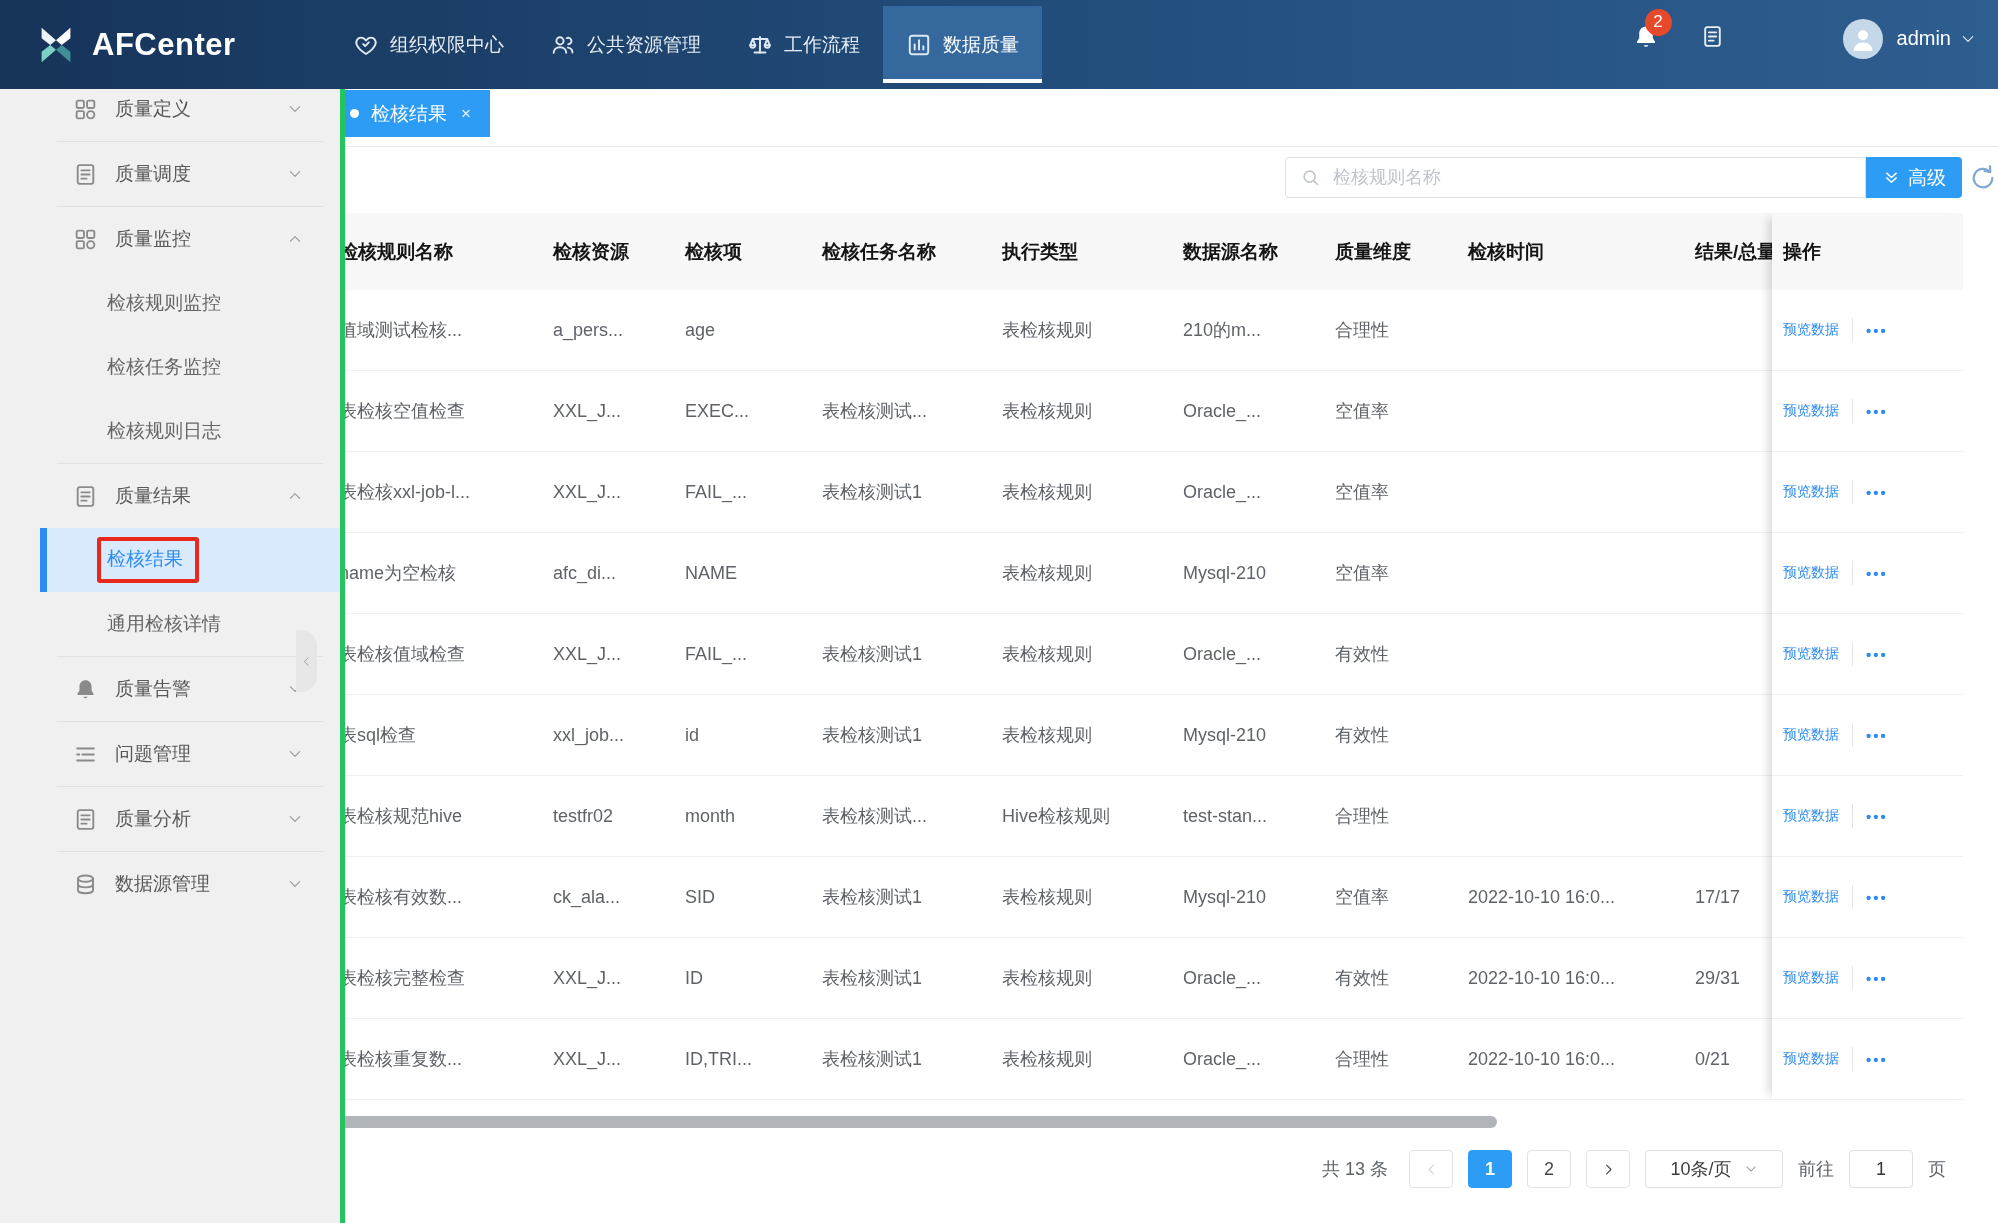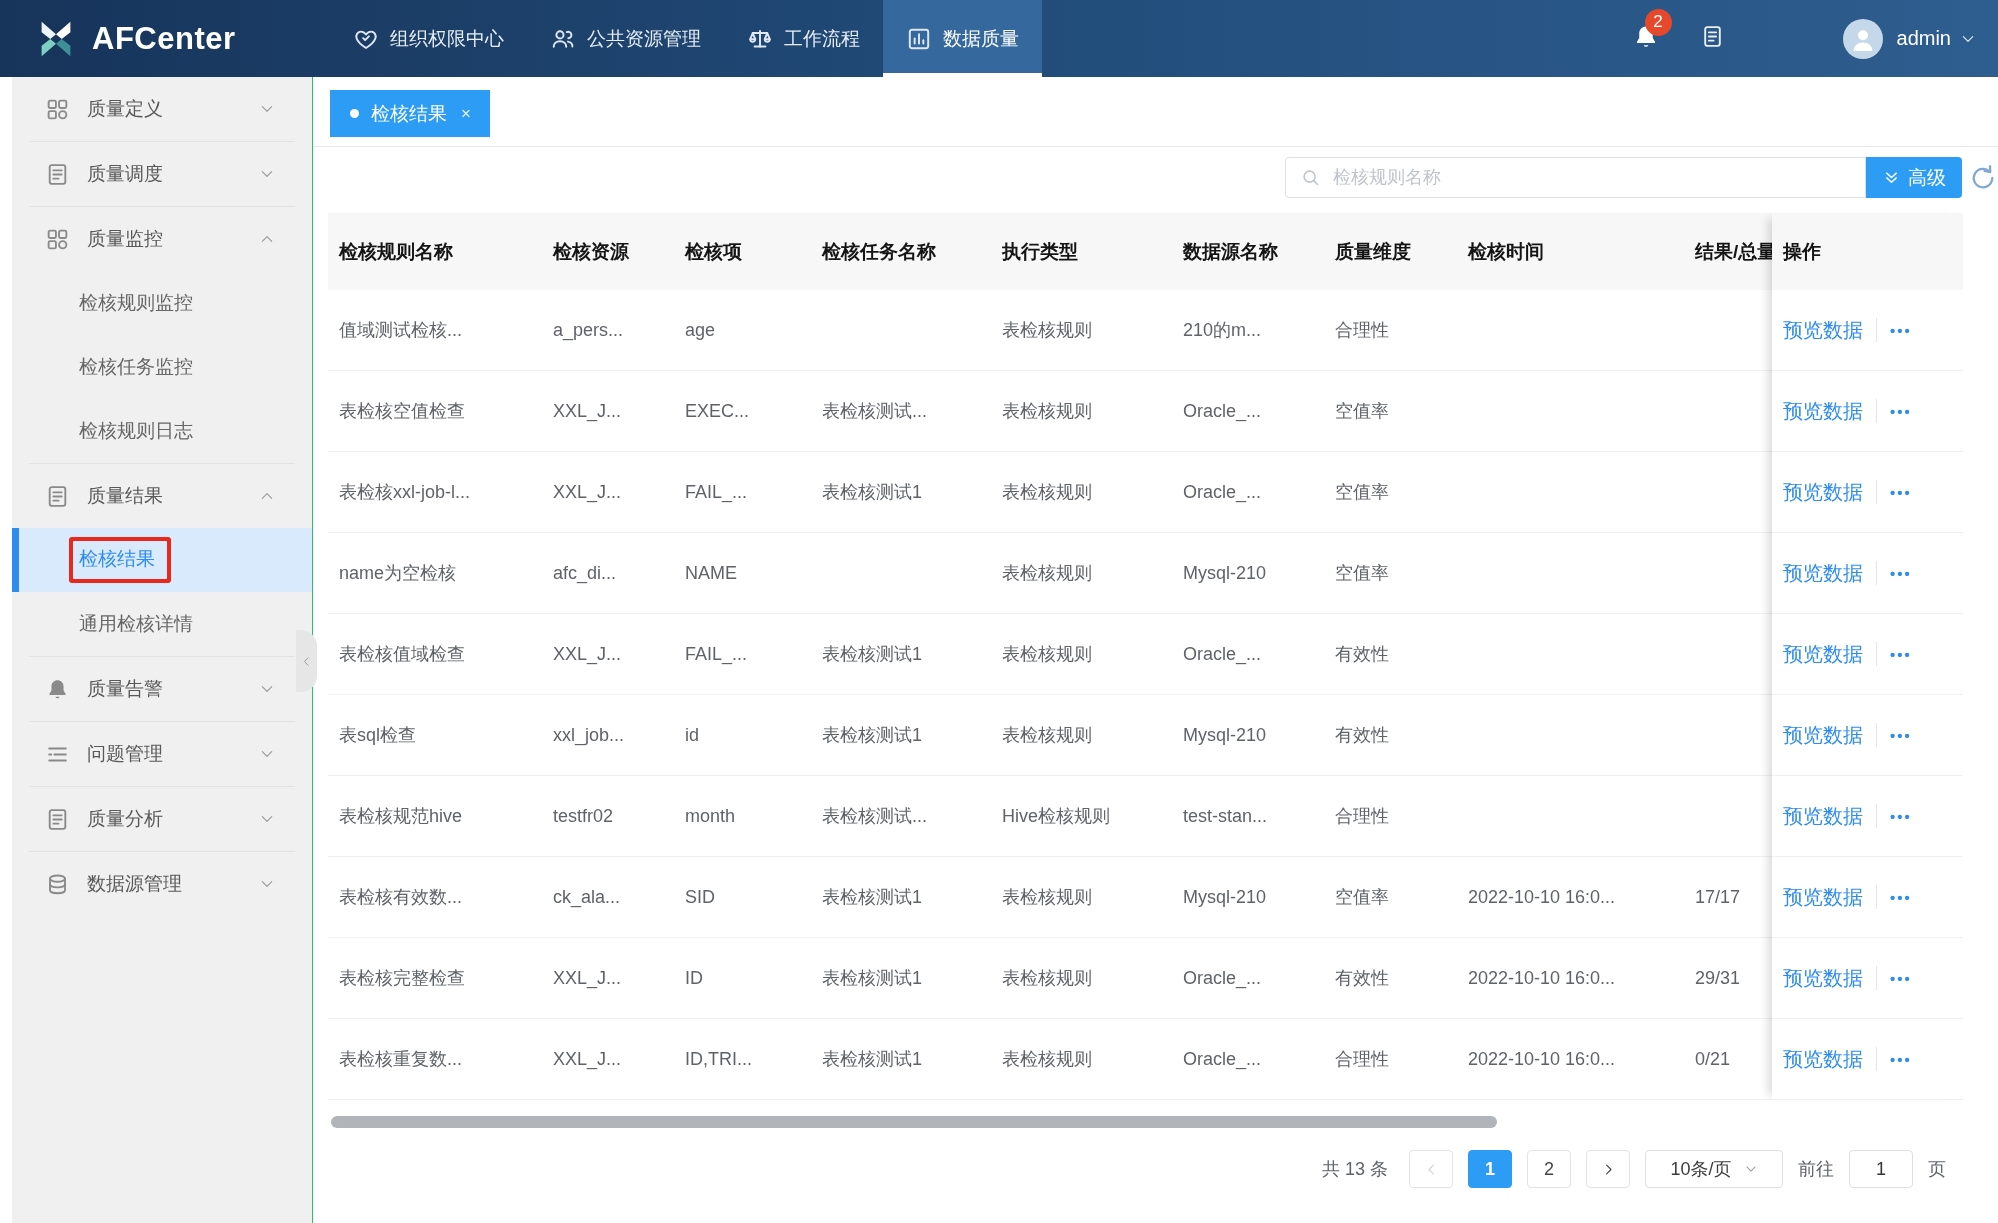--- a/index.html
+++ b/index.html
@@ -3,21 +3,21 @@
 <meta charset="utf-8">
 <title>AFCenter</title>
 <style>
   html,body{margin:0;padding:0;background:#fff;}
   #screen{position:relative;width:1998px;height:1223px;overflow:hidden;
           font-family:"Liberation Sans","DejaVu Sans",sans-serif;background:#fff;}
   .icon{display:inline-flex;align-items:center;justify-content:center;line-height:0;}
   .icon svg{display:block;}
 
   
-  .navbar{position:absolute;left:0;top:0;width:100%;height:77px;
+  .navbar{position:absolute;left:0;top:0;width:100%;height:89px;
           background:linear-gradient(90deg,#17345a 0%,#224e7c 55%,#2e5d8f 100%);
           display:flex;align-items:center;color:#fff;z-index:20;}
   .brand{display:flex;align-items:center;margin-left:33px;width:262px;}
   .brand .logo{width:46px;height:46px;margin-right:13px;}
   .brand-name{font-size:31px;font-weight:700;color:#fff;letter-spacing:.5px;}
   .nav-menu{display:flex;height:77px;margin-left:35px;}
   .nav-item{display:flex;align-items:center;gap:11px;padding:0 23px;font-size:19px;
             color:#e6edf5;position:relative;cursor:pointer;white-space:nowrap;}
   .nav-item .icon{width:26px;height:26px;color:#dfe8f2;}
   .nav-item.active{background:#35699e;color:#fff;}
@@ -29,22 +29,22 @@
              background:#e5482a;color:#fff;font-size:17px;display:flex;align-items:center;justify-content:center;}
   .doc-wrap .icon{width:25px;height:25px;color:#eaf0f6;}
   .doc-wrap{margin-right:118px;}
   .avatar{width:40px;height:40px;border-radius:50%;background:#c5d8e9;display:flex;align-items:center;
           justify-content:center;overflow:hidden;}
   .avatar .icon{width:30px;height:30px;color:#fff;}
   .user-name{margin-left:14px;font-size:20px;color:#fff;}
   .user-chevron{margin-left:9px;width:16px;height:16px;color:#dfe8f2;}
 
   
-  .sidebar{position:absolute;left:12px;top:77px;width:300px;bottom:0;background:#f0f0f0;
-           border-right:1px solid #22c55e;z-index:10;}
+  .sidebar{position:absolute;left:0;top:77px;width:300px;bottom:0;background:#f0f0f0;
+           border-right:5px solid #22c55e;z-index:10;padding-left:40px;}
   .side-item{height:64px;display:flex;align-items:center;padding:0 20px 0 33px;color:#595959;
              font-size:19px;cursor:pointer;}
   .side-item .icon{width:25px;height:25px;margin-right:17px;color:#8a8a8a;flex:none;}
   .side-item .chev{margin-left:auto;width:16px;height:16px;color:#9c9c9c;}
   .side-sub{height:64px;display:flex;align-items:center;padding-left:67px;color:#666;
             font-size:19px;cursor:pointer;position:relative;}
   .side-sub.active{background:#d9eafc;color:#2d8cf0;}
   .side-sub.active::before{content:"";position:absolute;left:0;top:0;bottom:0;width:7px;background:#2d8cf0;}
   .side-sep{height:1px;background:#e2e2e2;margin:0 17px;}
   .annotation{border:4px solid #e8281d;border-radius:3px;padding:5px 12px 7px 6px;margin-left:-10px;}
@@ -83,21 +83,21 @@
   .tr{position:absolute;left:0;width:100%;height:81px;border-bottom:1px solid #eef0f2;box-sizing:border-box;
       background:#fff;}
   .td{position:absolute;top:0;height:80px;display:flex;align-items:center;font-size:18px;color:#5f6368;
       white-space:nowrap;}
   .op-col{position:absolute;left:1444px;top:0;width:191px;height:887px;z-index:5;
           box-shadow:-9px 0 9px -5px rgba(0,0,0,0.14);}
   .op-head{height:77px;background:#f7f7f8;display:flex;align-items:center;padding-left:11px;font-size:19px;
            font-weight:700;color:#151515;box-sizing:border-box;}
   .op-row{height:81px;background:#fff;display:flex;align-items:center;padding-left:11px;
           border-bottom:1px solid #eef0f2;box-sizing:border-box;}
-  .preview-link{color:#2d8cf0;font-size:20px;cursor:pointer;text-decoration:none;white-space:nowrap;}
+  .preview-link{color:#2d8cf0;font-size:14px;cursor:pointer;text-decoration:none;white-space:nowrap;}
   .op-divider{width:1px;height:24px;background:#e2e5ea;margin:0 13px;}
   .more-dots{color:#2d8cf0;font-size:15px;letter-spacing:2px;font-weight:700;cursor:pointer;}
 
   .hscroll-thumb{position:absolute;left:31px;top:1039px;width:1166px;height:12px;border-radius:6px;
                  background:#b1b4b9;cursor:pointer;}
 
   
   .pagination{position:absolute;right:52px;top:1073px;height:38px;display:flex;align-items:center;gap:15px;}
   .pg-total{font-size:18px;color:#5f6368;margin-right:6px;white-space:nowrap;}
   .pg-btn{min-width:44px;height:38px;border:1px solid #e0e3e9;border-radius:4px;background:#fff;

